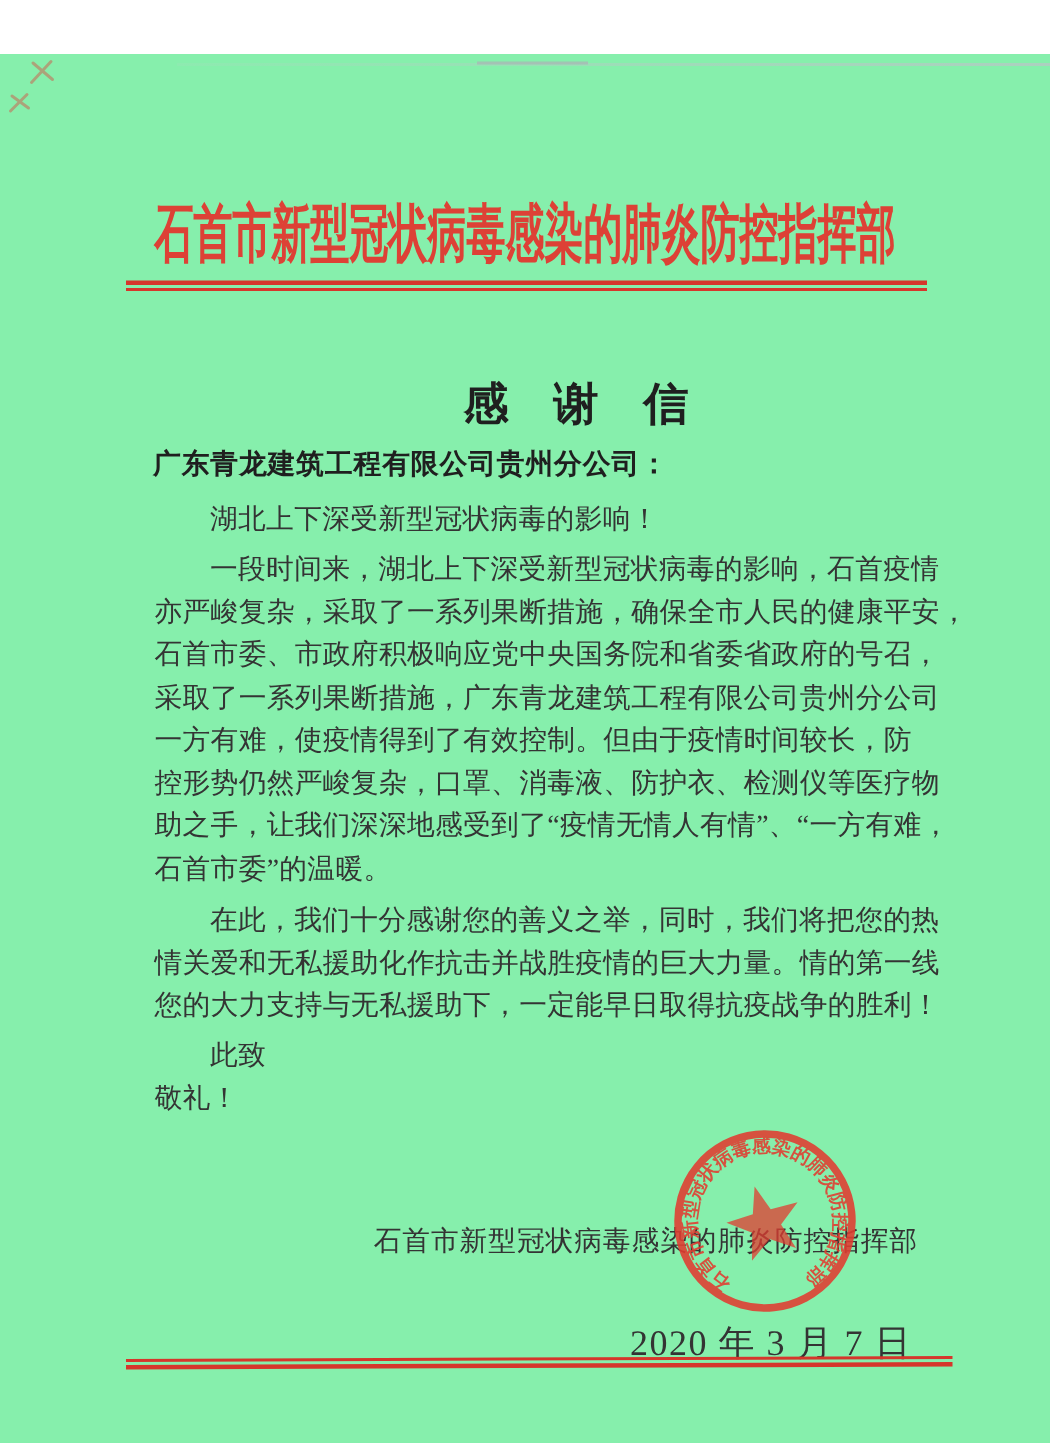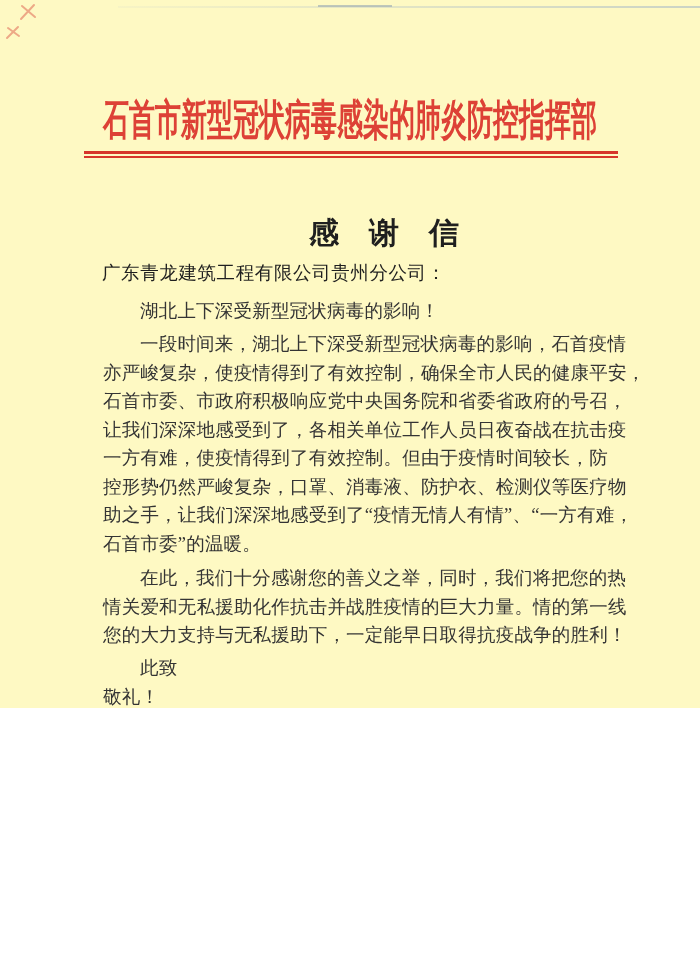--- a/index.html
+++ b/index.html
@@ -1,19 +1,20 @@
 <!DOCTYPE html>
 <html><head>
 <meta charset="utf-8">
 <style>
   html,body { margin:0; padding:0; background:#ffffff; }
   .page {
-    position:relative; width:700px; height:708px;
-    background:#fef9c3; overflow:hidden;
+    position:relative; width:700px; height:926px;
+    background:#86efac; overflow:hidden;
     font-family:"Liberation Serif","DejaVu Serif",serif;
+    margin-top:36px;
   }
   
   .scan-line {
     position:absolute; top:6px; left:118px; width:582px; height:2px;
     background:linear-gradient(to right, rgba(195,205,205,0.12), rgba(185,198,198,0.75));
   }
   .scan-line-dark {
     position:absolute; top:5px; left:318px; width:74px; height:2px;
     background:#a9b5b5; opacity:.75;
   }
@@ -30,21 +31,21 @@
     position:absolute; top:151px; left:84px; width:534px; height:2px;
     border-top:3px solid #d6362b; border-bottom:2px solid #d6362b;
   }
   .letter-title {
     position:absolute; top:213px; left:0; width:700px; text-align:center;
     font-size:30px; font-weight:bold; color:#1f1f1f;
     transform:translateX(34px); white-space:nowrap;
   }
   .recipient {
     position:absolute; top:260px; left:102px;
-    font-size:18.5px; font-weight:normal; color:#1f1f1f; letter-spacing:0.6px;
+    font-size:18.5px; font-weight:bold; color:#1f1f1f; letter-spacing:0.6px;
   }
   .body-block {
     position:absolute; top:297px; left:103px; width:525px;
     font-size:18.5px; line-height:28.45px; color:#343434; letter-spacing:0.2px;
   }
   .body-block div { white-space:nowrap; }
   .indent { text-indent:2em; }
   .para1 { margin-bottom:5px; }
   .para3 { margin-top:6px; }
   .closing-cizhi { margin-top:5px; text-indent:2em; }
@@ -85,23 +86,23 @@
 
   <div class="letter-title">感　谢　信</div>
 
   <div class="recipient">广东青龙建筑工程有限公司贵州分公司：</div>
 
   <div class="body-block">
     <div class="para1 indent">湖北上下深受新型冠状病毒的影响！</div>
 
     <div class="para2">
       <div class="indent">一段时间来，湖北上下深受新型冠状病毒的影响，石首疫情</div>
-      <div>亦严峻复杂，使疫情得到了有效控制，确保全市人民的健康平安，</div>
+      <div>亦严峻复杂，采取了一系列果断措施，确保全市人民的健康平安，</div>
       <div>石首市委、市政府积极响应党中央国务院和省委省政府的号召，</div>
-      <div>让我们深深地感受到了，各相关单位工作人员日夜奋战在抗击疫</div>
+      <div>采取了一系列果断措施，广东青龙建筑工程有限公司贵州分公司</div>
       <div>一方有难，使疫情得到了有效控制。但由于疫情时间较长，防</div>
       <div>控形势仍然严峻复杂，口罩、消毒液、防护衣、检测仪等医疗物</div>
       <div>助之手，让我们深深地感受到了“疫情无情人有情”、“一方有难，</div>
       <div>石首市委”的温暖。</div>
     </div>
 
     <div class="para3">
       <div class="indent">在此，我们十分感谢您的善义之举，同时，我们将把您的热</div>
       <div>情关爱和无私援助化作抗击并战胜疫情的巨大力量。情的第一线</div>
       <div>您的大力支持与无私援助下，一定能早日取得抗疫战争的胜利！</div>

